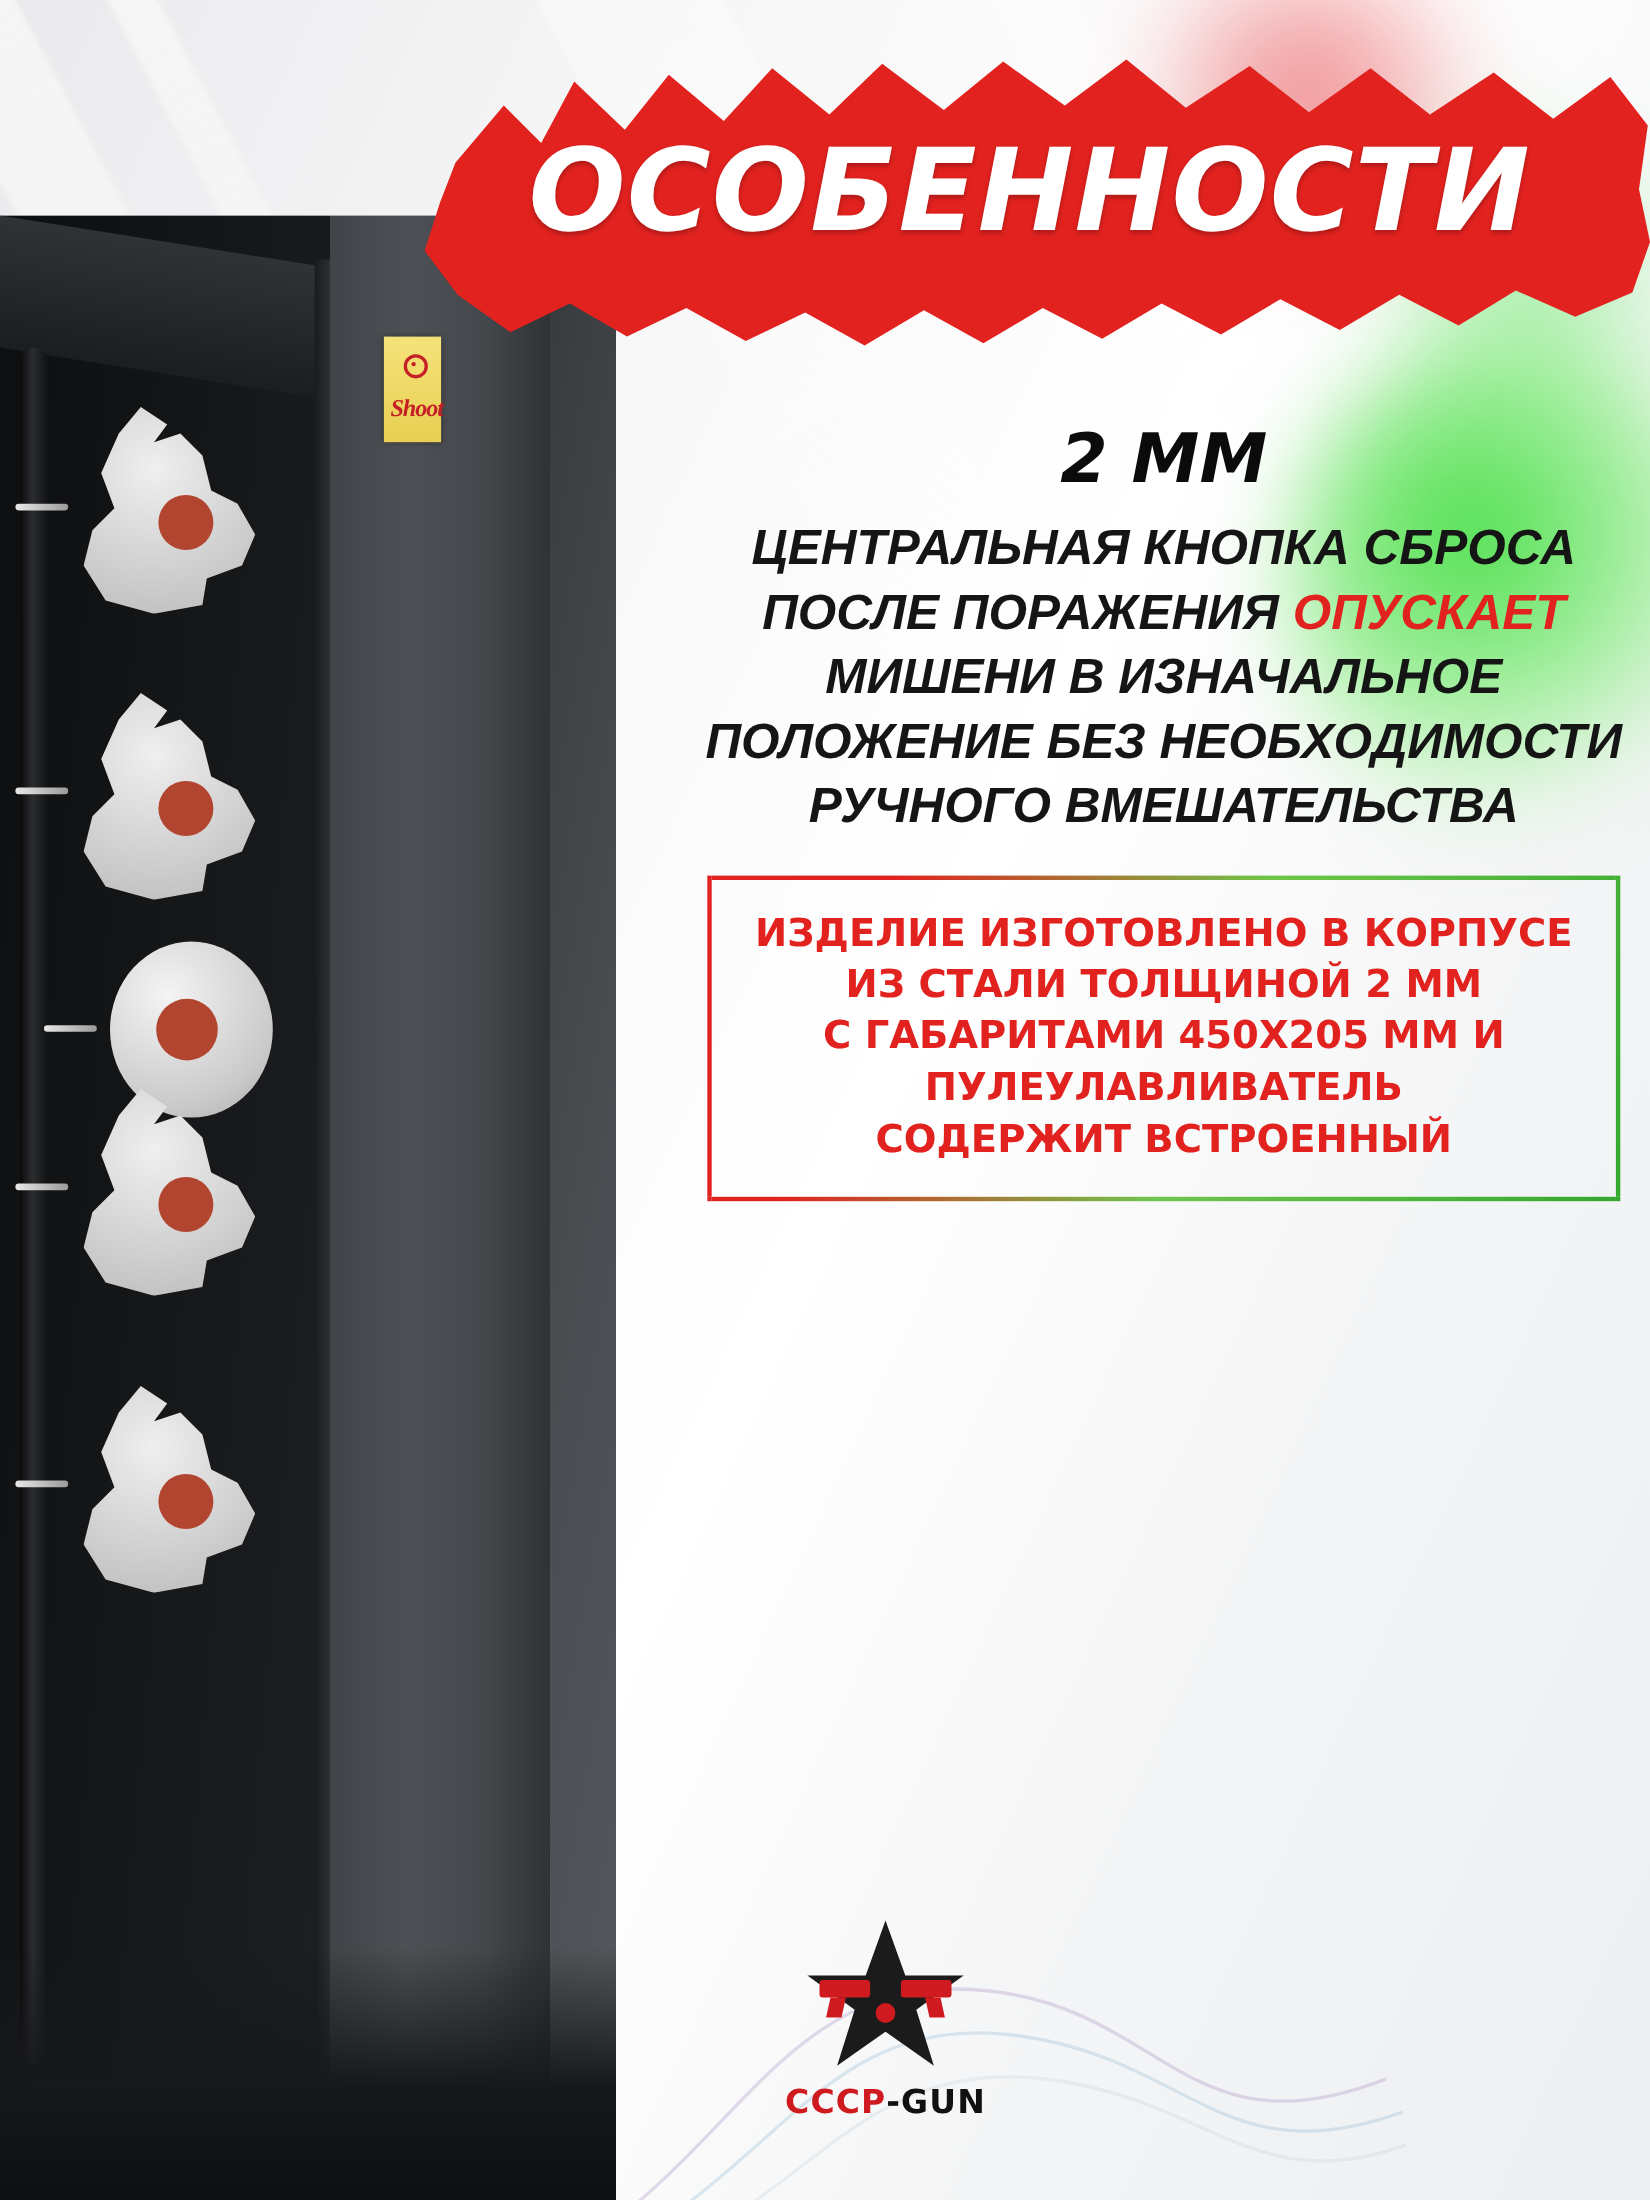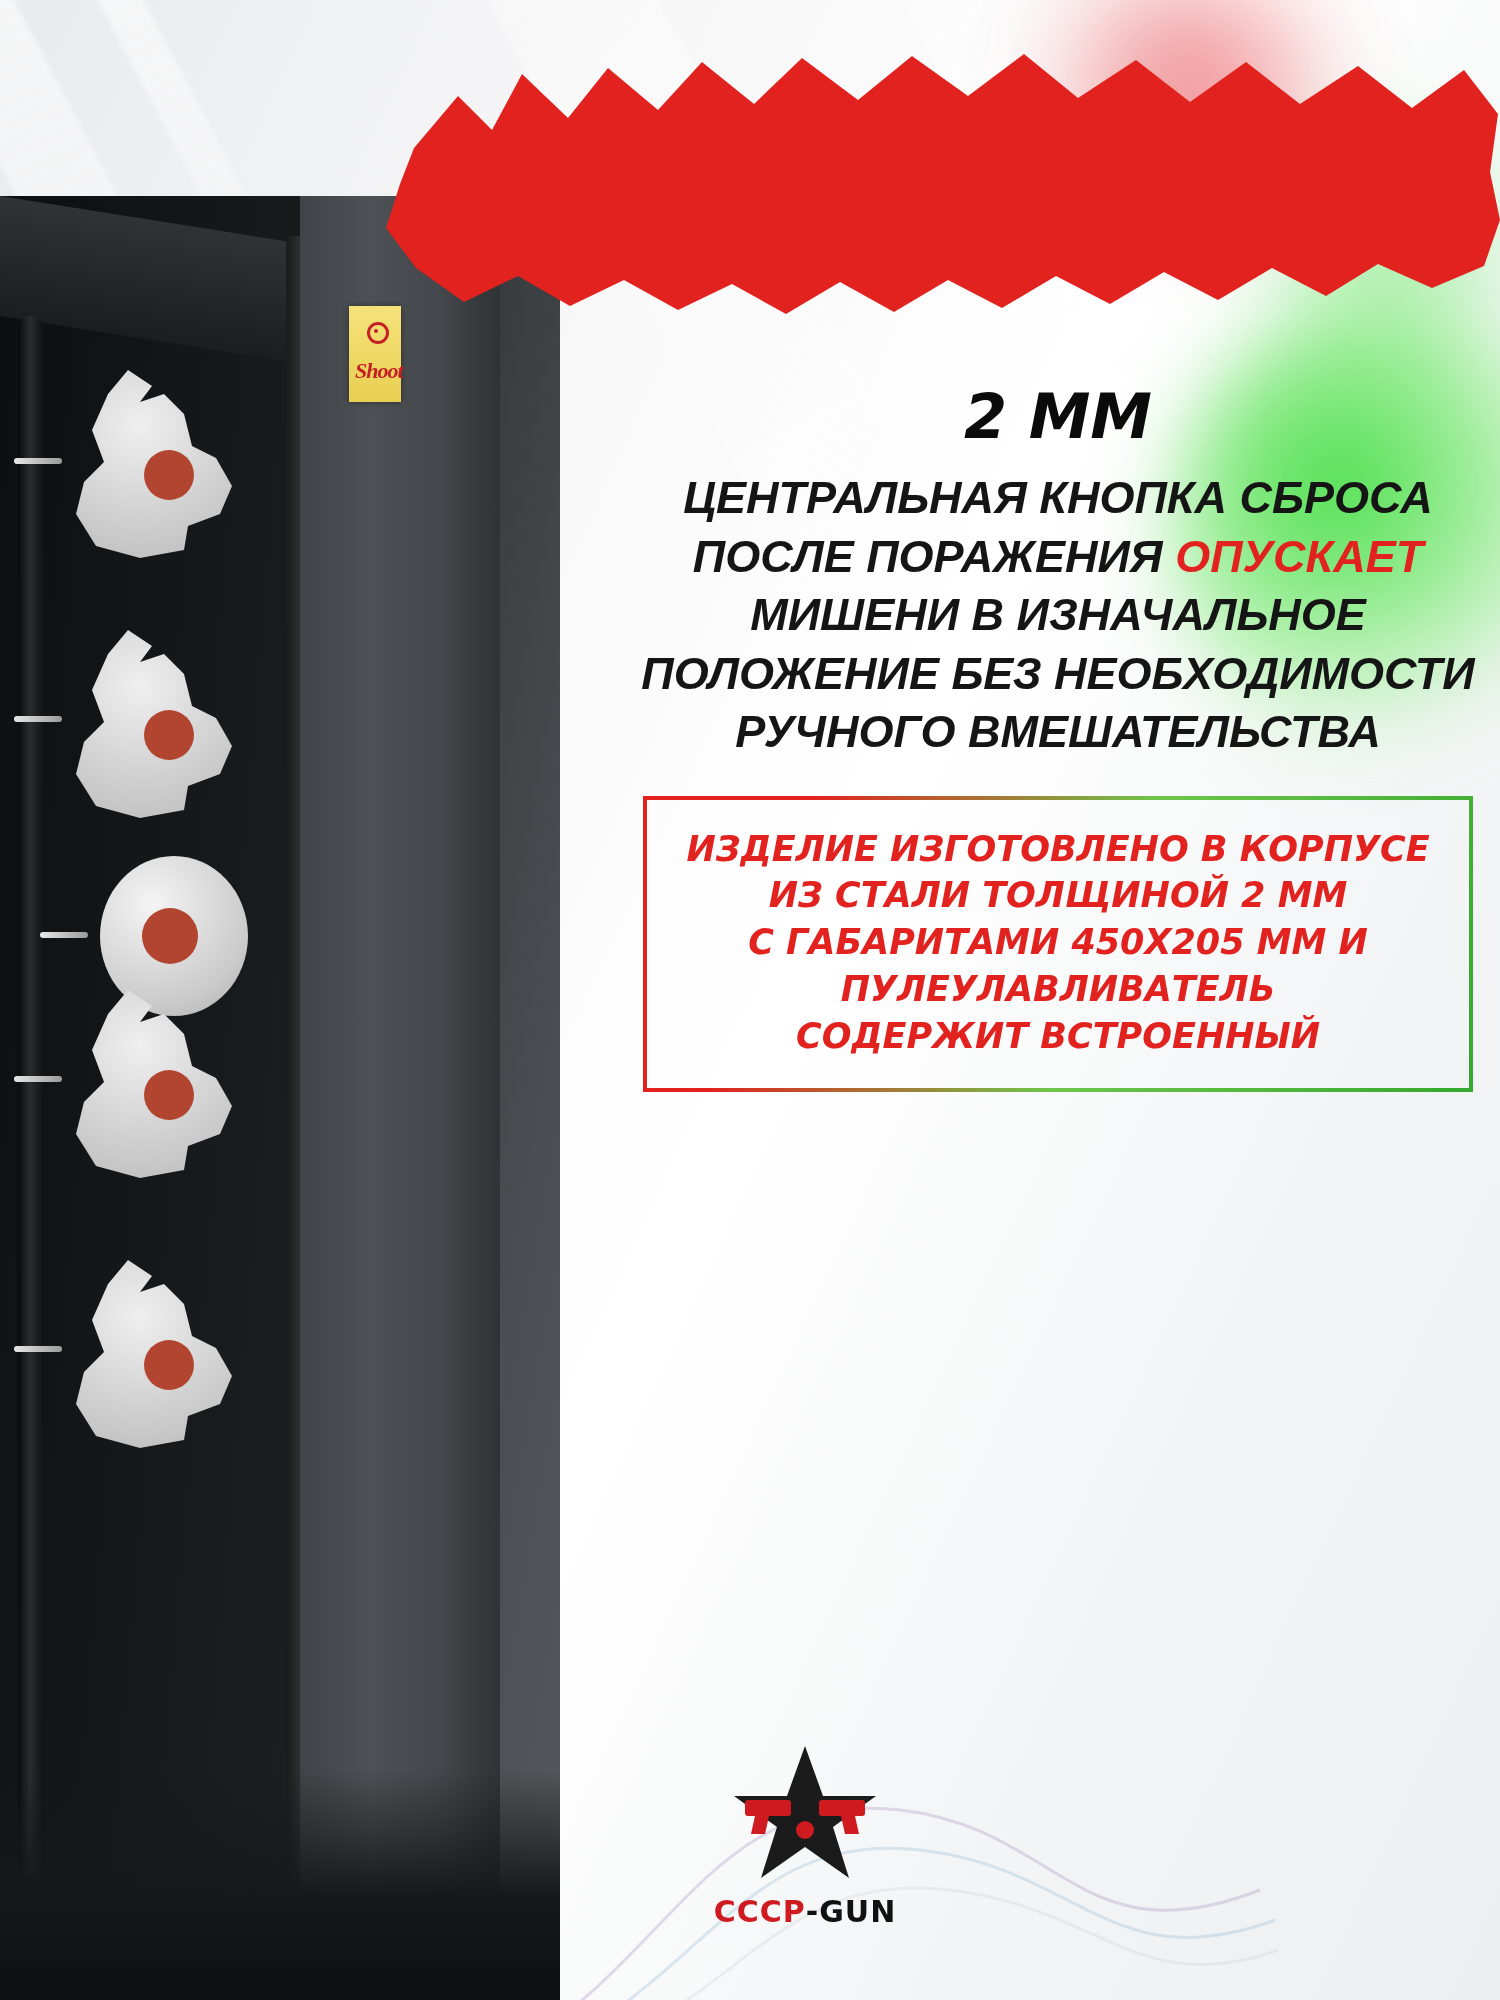--- a/index.html
+++ b/index.html
@@ -280,21 +280,20 @@
     margin: 22px auto 0 auto;
     width: 830px;
     border: 4px solid;
     border-image: linear-gradient(110deg, #e2221f 0%, #e2221f 18%, #6ec64a 55%, #35a82f 100%) 1;
     padding: 26px 20px 28px 20px;
     box-sizing: border-box;
   }
   .callout p {
     margin: 0;
     font-family: "DejaVu Sans", sans-serif;
-    font-style: italic;
     font-weight: 900;
     font-size: 35px;
     line-height: 1.34;
     color: #e2221f;
     letter-spacing: 0px;
   }
 
   
   .logo {
     position: absolute;
@@ -377,20 +376,21 @@
       <div class="sticker-dot"></div>
       <div class="sticker-txt">Shoot</div>
     </div>
   </div>
 
   <div class="ribbon">
     <svg width="1128" height="264" viewBox="0 0 1128 264">
       <path d="M42,96 L86,44 L120,78 L150,22 L196,66 L236,16 L286,58 L330,10 L382,52 L430,6 L486,48 L540,4 L596,44 L652,2 L706,46 L764,8 L818,50 L874,10 L928,52 L986,14 L1040,56 L1092,18 L1126,62
                L1118,120 L1128,168 L1112,214 L1060,236 L1006,212 L954,244 L900,216 L846,248 L792,220 L738,252 L684,224 L630,256 L576,228 L522,260 L468,230 L414,262 L360,232 L306,258 L252,228 L198,254 L146,224 L92,250 L44,216 L14,176 L28,132 Z" fill="#e2221f"></path>
     </svg>
+    <div class="ribbon-title">ОСОБЕННОСТИ</div>
   </div>
 
   <div class="content">
 
     <div class="block">
       <h2 class="heading">2 ММ</h2>
     </div>
 
     <div class="block">
       <p class="para"><span>ЦЕНТРАЛЬНАЯ КНОПКА СБРОСА ПОСЛЕ ПОРАЖЕНИЯ </span><span class="hl">ОПУСКАЕТ</span><span> МИШЕНИ В ИЗНАЧАЛЬНОЕ ПОЛОЖЕНИЕ БЕЗ НЕОБХОДИМОСТИ РУЧНОГО ВМЕШАТЕЛЬСТВА</span></p>

